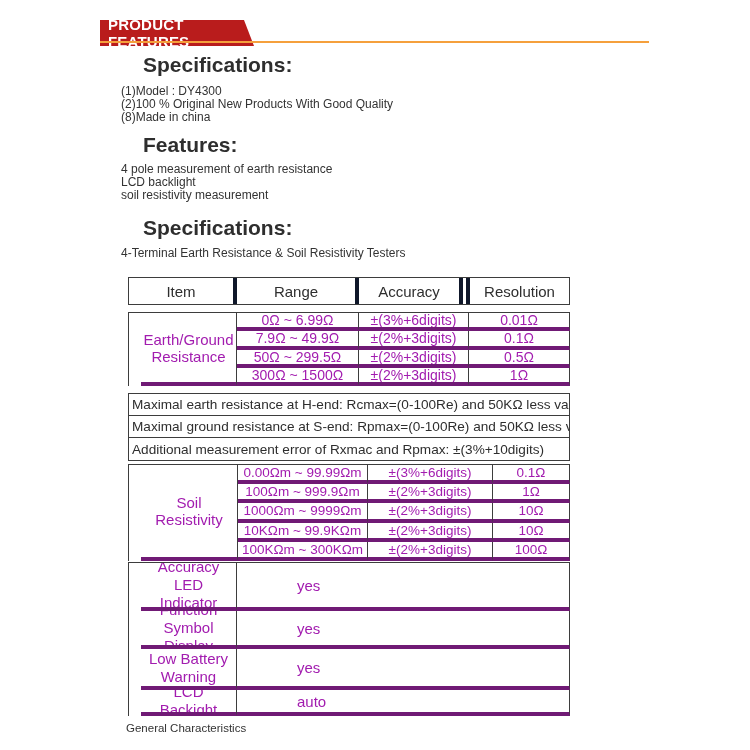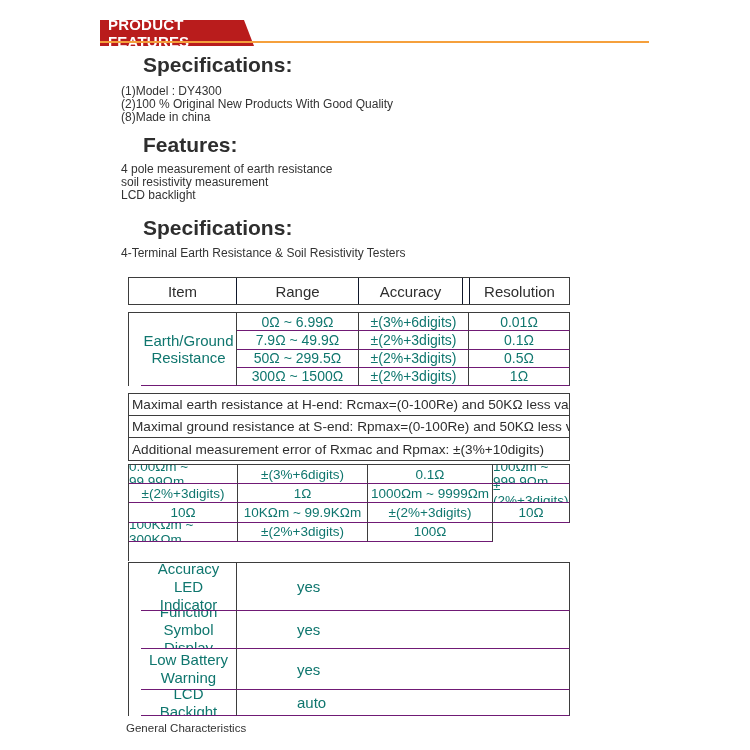--- a/index.html
+++ b/index.html
@@ -21,29 +21,29 @@
   .sec-h { position:absolute; left:120px; font-size:21px; font-weight:600; color:#2e2e2e;margin-left:23px; }
   .sec-lines { position:absolute; left:121px; font-size:12px; line-height:13px; color:#333; }
   .sec-lines div { white-space:nowrap; }
   .subtitle { position:absolute; left:121px; font-size:12px; color:#333; white-space:nowrap; }
 
   
   .tbl { position:absolute; left:128px; border:1px solid #3d3d3d; background:#fff; }
   .thead { top:277px; width:442px; height:28px; display:flex; }
   .thead .hc {
     display:flex; align-items:center; justify-content:center;
-    font-size:15px; color:#2e2e2e; border-right:1px solid #0f172a; height:100%;
+    font-size:15px; color:#2e2e2e; border-right:4px solid #0f172a; height:100%;
   }
   .thead .hc:last-child { border-right:none; flex:1; }
 
   .gridblock { display:grid; border-right:none; border-bottom:none; }
   .gridblock > div {
-    border-right:1px solid #3d3d3d; border-bottom:1px solid #701a75;
+    border-right:1px solid #3d3d3d; border-bottom:4px solid #701a75;
     display:flex; align-items:center; justify-content:center;
-    font-size:14px; color:#0f766e; overflow:hidden;
+    font-size:14px; color:#a21caf; overflow:hidden;
   }
   .earth { top:312px; width:442px; grid-template-columns:108px 122px 110px 101px; grid-template-rows:repeat(4,18.25px); }
   .soil  { top:464px; width:442px; grid-template-columns:109px 130px 125px 77px; grid-template-rows:repeat(5,19.2px); }
   .soil > div { font-size:13.5px; }
   .item-cell { text-align:center; line-height:17px; font-size:15px !important; padding:0 4px;margin-left:12px; }
 
   .notes { top:393px; width:442px; }
   .notes .nrow {
     height:22px; border-bottom:1px solid #3d3d3d; display:flex; align-items:center;
     padding-left:3px; font-size:13.6px; color:#2e2e2e; white-space:nowrap; overflow:hidden;
@@ -69,22 +69,22 @@
   <div class="sec-h" style="top:53px">Specifications:</div>
   <div class="sec-lines" style="top:85px">
     <div>(1)Model : DY4300</div>
     <div>(2)100 % Original New Products With Good Quality</div>
     <div>(8)Made in china</div>
   </div>
 
   <div class="sec-h" style="top:133px">Features:</div>
   <div class="sec-lines" style="top:163px">
     <div>4 pole measurement of earth resistance</div>
+    <div>LCD backlight</div>
     <div>soil resistivity measurement</div>
-    <div>LCD backlight</div>
   </div>
 
   <div class="sec-h" style="top:216px">Specifications:</div>
   <div class="subtitle" style="top:246px">4-Terminal Earth Resistance &amp; Soil Resistivity Testers</div>
 
   <div class="tbl thead">
     <div class="hc" style="width:108px">Item</div>
     <div class="hc" style="width:122px">Range</div>
     <div class="hc" style="width:104px">Accuracy</div>
     <div class="hc" style="width:7px"></div>
@@ -107,20 +107,21 @@
     <div>1Ω</div>
   </div>
 
   <div class="tbl notes">
     <div class="nrow">Maximal earth resistance at H-end: Rcmax=(0-100Re) and 50KΩ less value</div>
     <div class="nrow">Maximal ground resistance at S-end: Rpmax=(0-100Re) and 50KΩ less value</div>
     <div class="nrow">Additional measurement error of Rxmac and Rpmax: ±(3%+10digits)</div>
   </div>
 
   <div class="tbl gridblock soil">
+    <div class="item-cell" style="grid-column:1; grid-row:1 / span 5">Soil Resistivity</div>
     <div>0.00Ωm ~ 99.99Ωm</div>
     <div>±(3%+6digits)</div>
     <div>0.1Ω</div>
     <div>100Ωm ~ 999.9Ωm</div>
     <div>±(2%+3digits)</div>
     <div>1Ω</div>
     <div>1000Ωm ~ 9999Ωm</div>
     <div>±(2%+3digits)</div>
     <div>10Ω</div>
     <div>10KΩm ~ 99.9KΩm</div>

